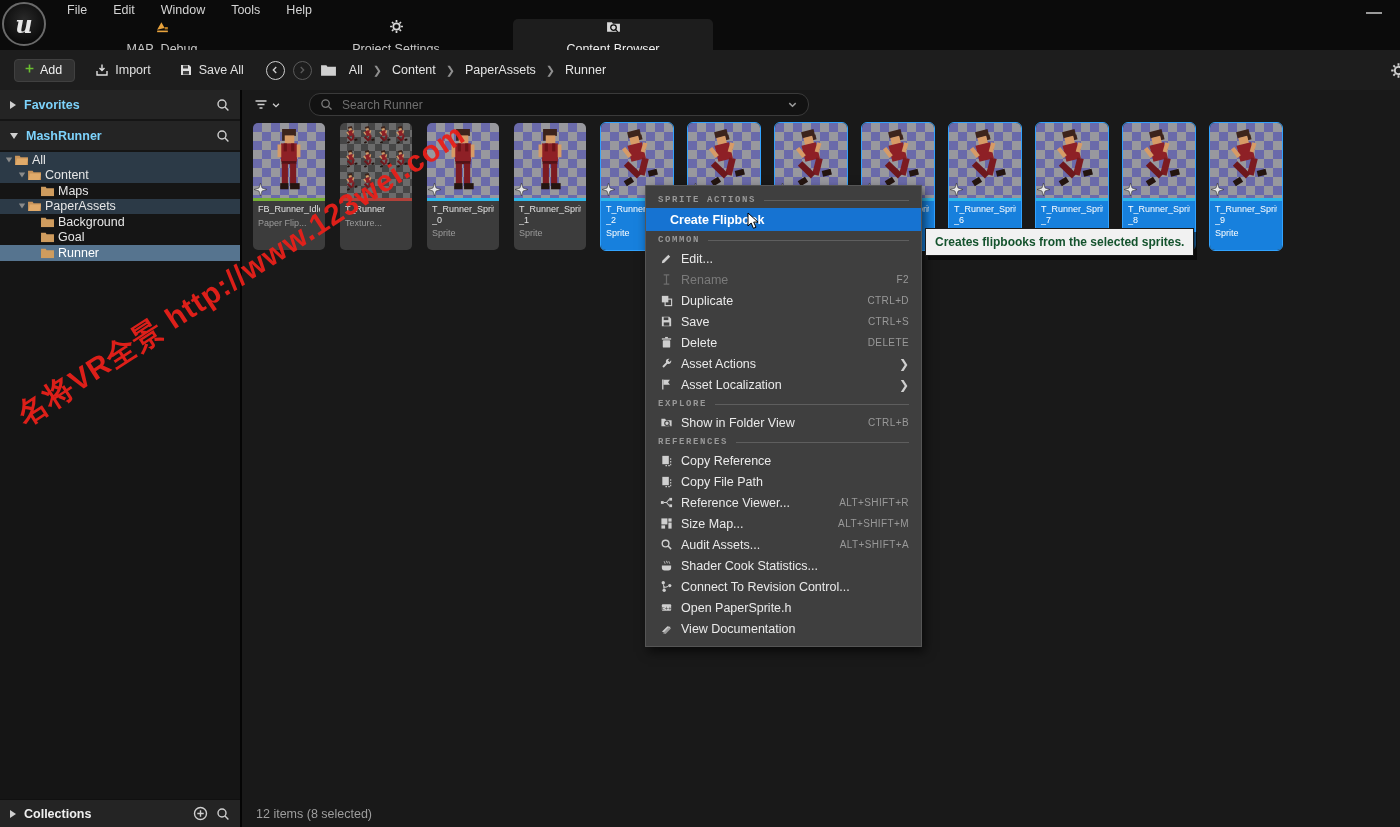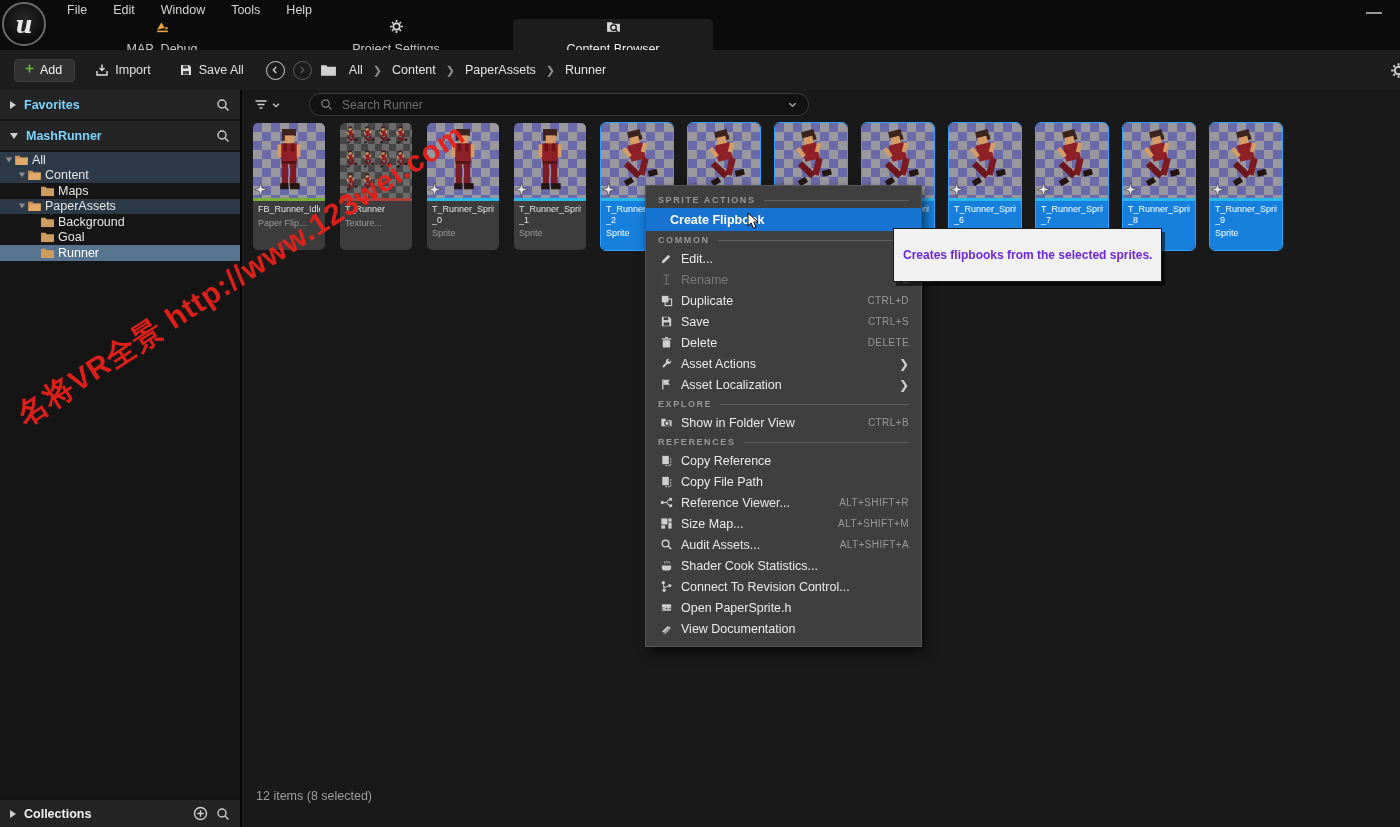--- a/index.html
+++ b/index.html
@@ -83,49 +83,49 @@
   .tile .label{height:49px;background:#3c3c3c;border-radius:0 0 5px 5px;padding:3px 5px;box-sizing:border-box;}
   .tile.selected .label{background:#1780dd;}
   .tile.selected{outline:1.5px solid #31a3ff;outline-offset:0;}
   .tname{font-size:9px;line-height:10.5px;color:#e2e2e2;white-space:nowrap;overflow:hidden;}
   .ttype{font-size:9px;color:#9b9b9b;margin-top:3px;}
   .tile.selected .tname,.tile.selected .ttype{color:#fff;}
   .star{position:absolute;left:1px;bottom:2px;}
   .sprite-big{position:absolute;left:50%;top:50%;transform:translate(-50%,-50%);}
   .sheet{position:absolute;inset:3px;display:grid;grid-template-columns:repeat(4,1fr);row-gap:2px;justify-items:center;}
 
-  #status{position:absolute;left:14px;bottom:24px;font-size:12.5px;color:#9d9d9d;}
+  #status{position:absolute;left:14px;bottom:6px;font-size:12.5px;color:#9d9d9d;}
 
   
   #watermark{position:absolute;left:20px;top:398px;transform:rotate(-33deg);transform-origin:0 50%;
              font-size:30px;font-weight:bold;color:#e8201a;white-space:nowrap;z-index:50;
              letter-spacing:1px;opacity:.95;pointer-events:none;}
 
   
   #ctx{position:absolute;left:645px;top:185px;width:277px;background:#3f3f3f;z-index:60;
        border:1px solid #555;box-shadow:3px 5px 10px rgba(0,0,0,.6);box-sizing:border-box;
        padding:5px 0 7px 0;}
   .sec-header{display:flex;align-items:center;gap:8px;padding:4px 12px 3px 12px;}
-  .sec-header .sh-text{font-size:9px;letter-spacing:1.6px;color:#989898;font-weight:bold;white-space:nowrap;}
+  .sec-header .sh-text{font-size:9px;letter-spacing:1.6px;color:#989898;font-weight:bold;white-space:nowrap;font-family:Liberation Mono, monospace;}
   .sec-header .sh-line{flex:1;height:1px;background:#5e5e5e;}
   .mi{height:21px;display:flex;align-items:center;padding:0 12px 0 0;font-size:12.5px;color:#eaeaea;}
   .mi .mic{width:15px;margin-left:13px;display:flex;justify-content:center;color:#cfcfcf;}
   .mi .mlabel{margin-left:7px;white-space:nowrap;}
   .mi.noicon .mlabel{margin-left:24px;}
   .mi .spacer{flex:1;}
   .mi .shortcut{font-size:10px;color:#999;letter-spacing:.4px;}
   .mi .subarrow{color:#cfcfcf;font-size:12px;}
   .mi.disabled{color:#7a7a7a;} .mi.disabled .mic{color:#6e6e6e;}
   .mi.highlight{background:#1673d2;color:#fff;height:23px;}
   .mi.highlight .mlabel{font-weight:bold;}
 
   
-  #tooltip{position:absolute;left:893px;top:228px;z-index:70;background:#f1f1f1;color:#6d28d9;
+  #tooltip{position:absolute;left:925px;top:228px;z-index:70;background:#f1f1f1;color:#14532d;
            border:1px solid #1a1a1a;box-shadow:3px 4px 0 rgba(0,0,0,.55);
-           font-size:12px;font-weight:bold;padding:19px 9px;white-space:nowrap;}
+           font-size:12px;font-weight:bold;padding:6px 9px;white-space:nowrap;}
   #cursor{position:absolute;left:747px;top:212px;z-index:80;}
 </style>
 </head>
 <body>
 
 <svg width="0" height="0" style="position:absolute" aria-hidden="true">
   <defs>
     <symbol id="i-pencil" viewBox="0 0 14 14">
         <path d="M2.5 9.5 9 3l2 2-6.5 6.5L2 12z" fill="currentColor"></path>
       </symbol>

